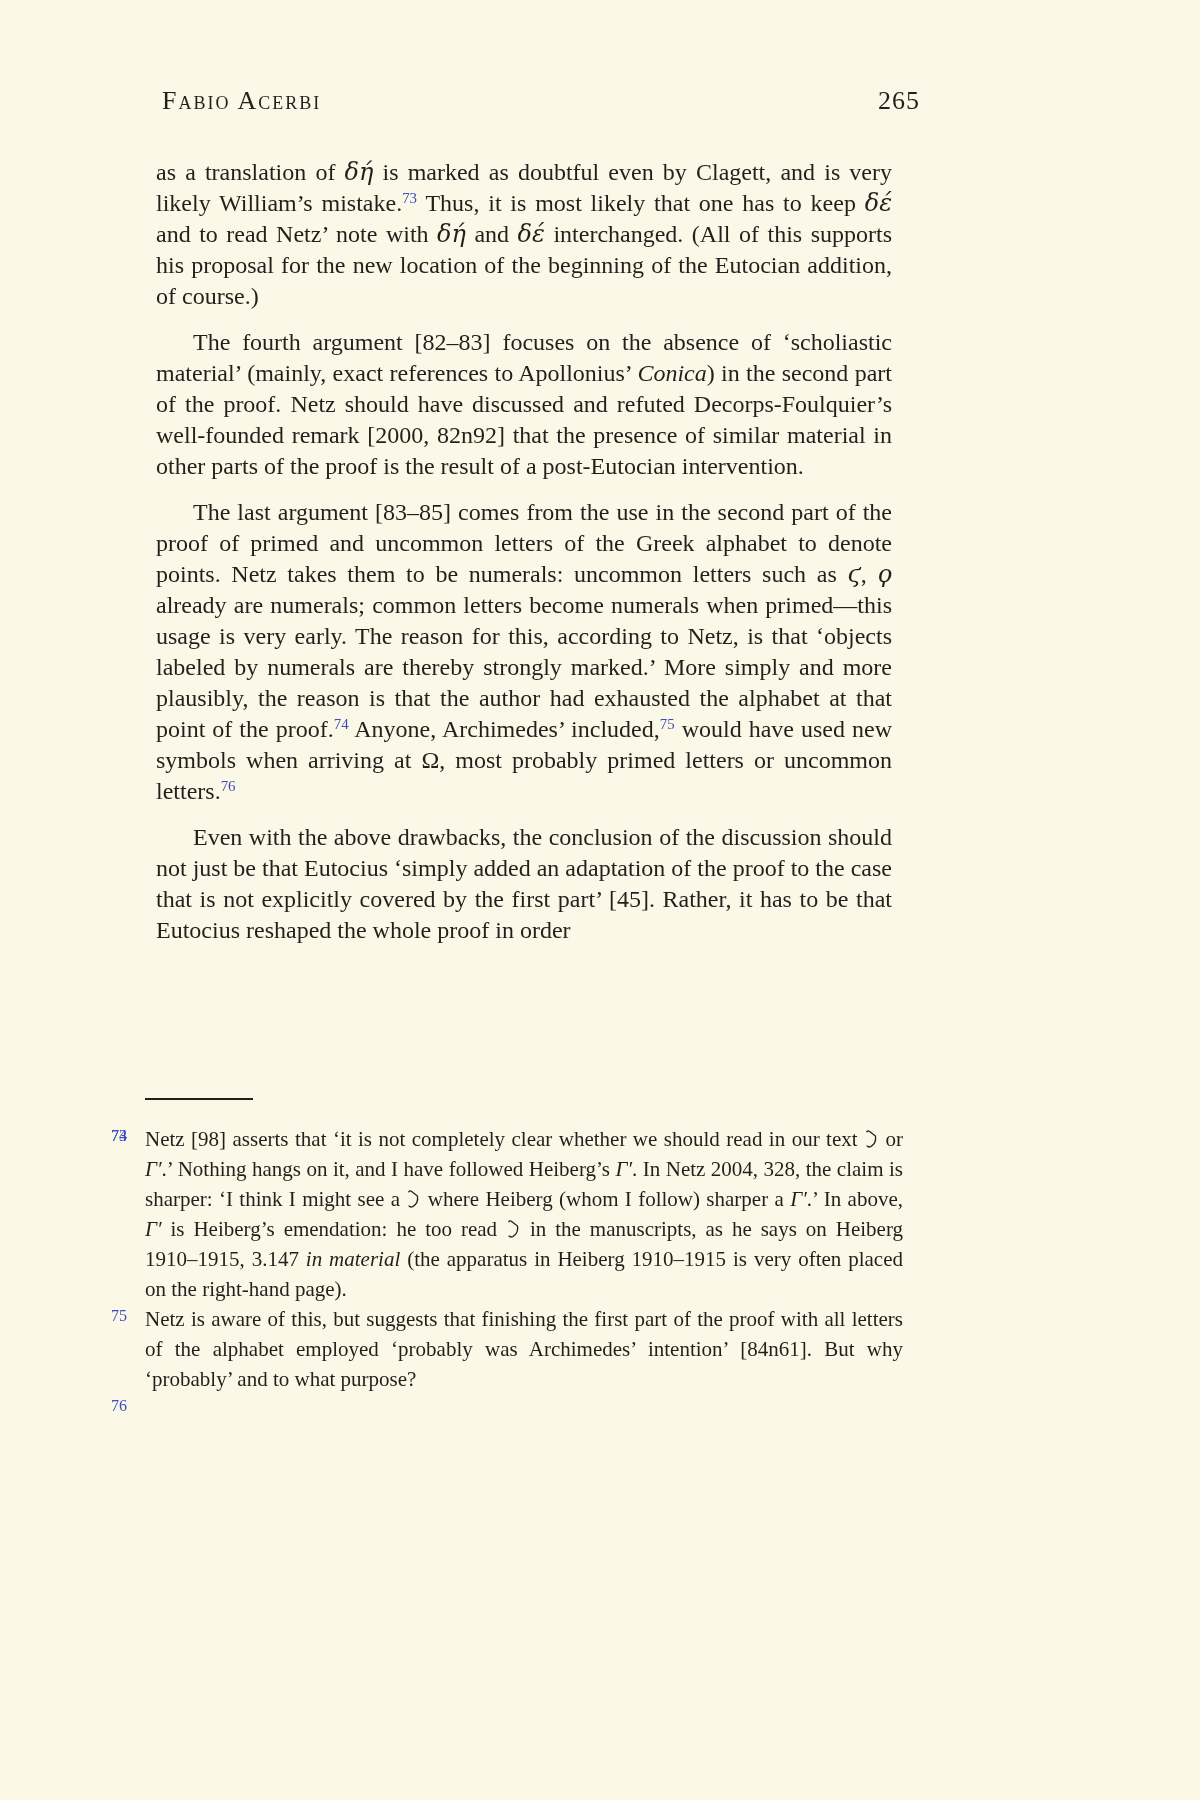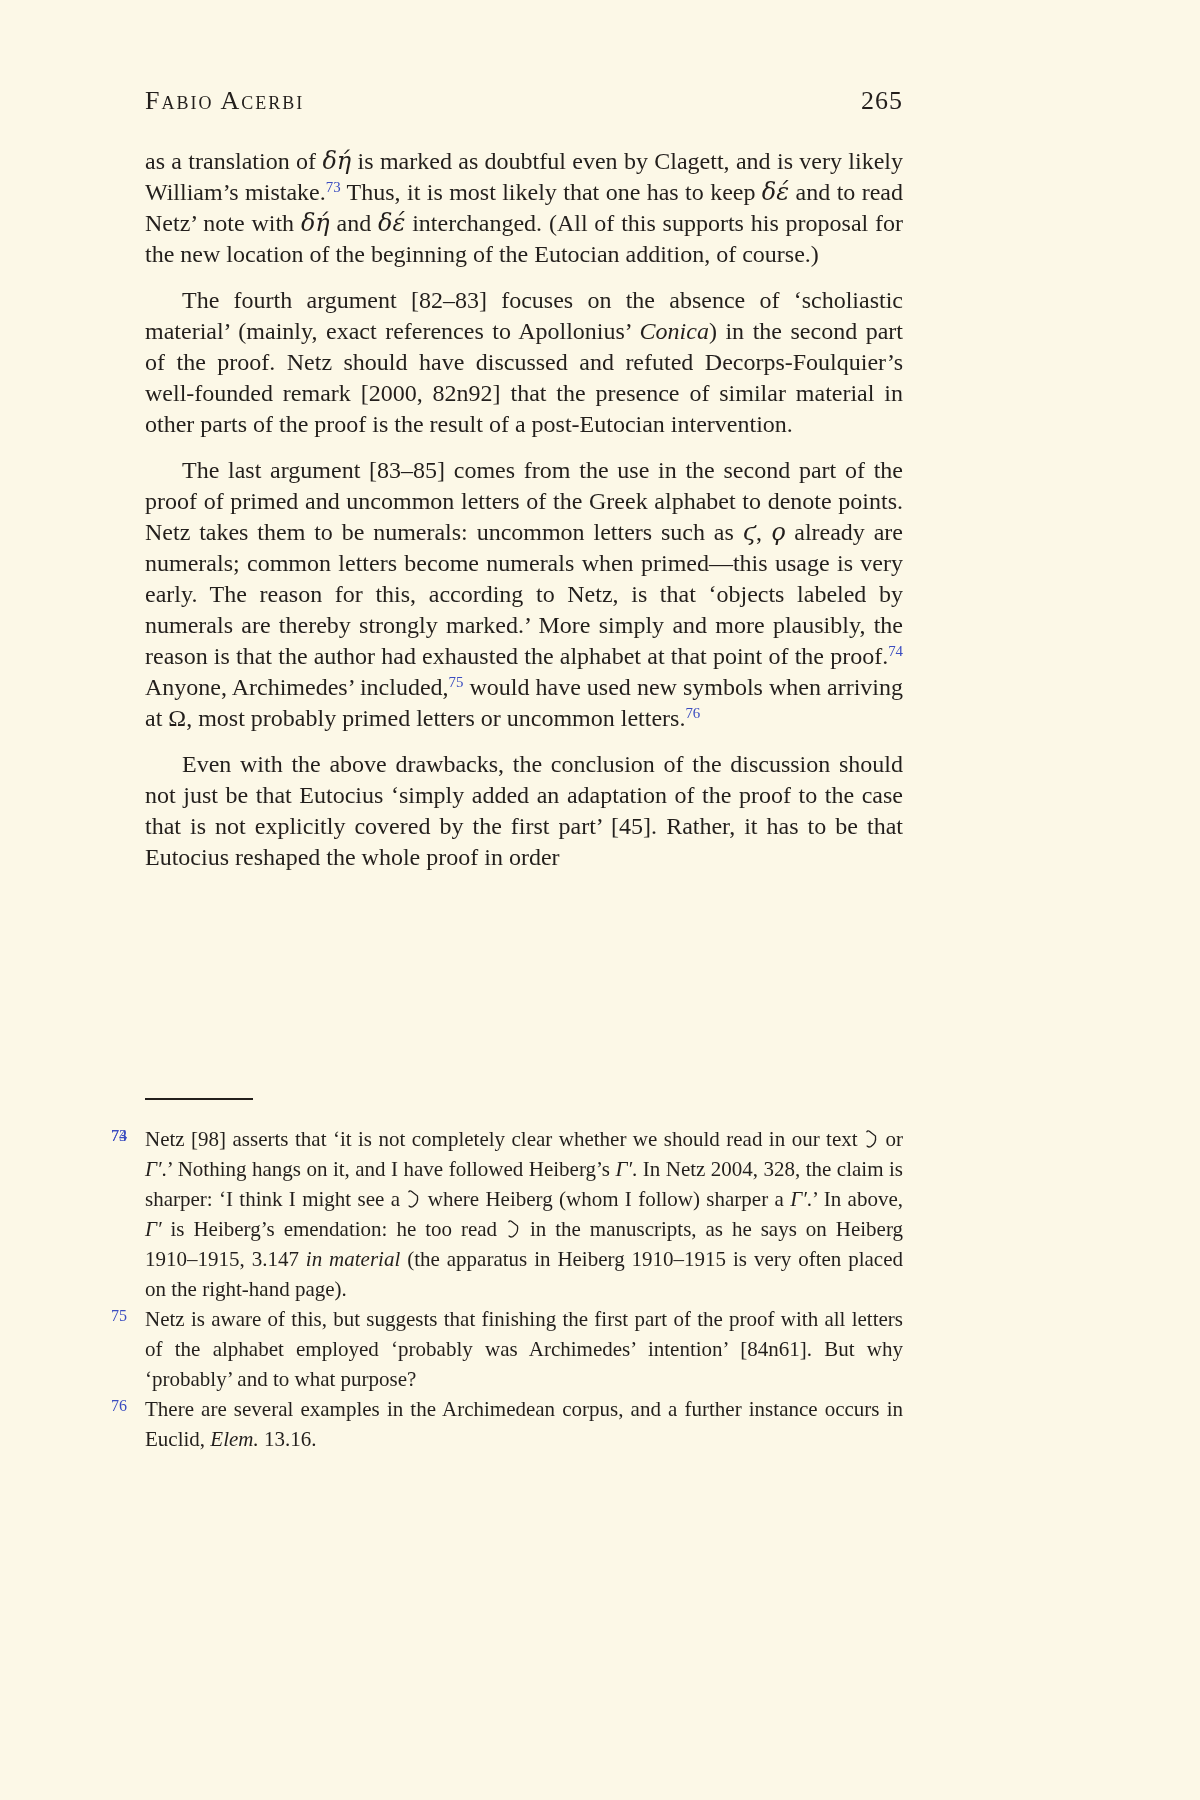--- a/index.html
+++ b/index.html
@@ -6,32 +6,32 @@
   body{
     width:1200px;height:1800px;
     background:#FCF8E7;
     font-family:"Liberation Serif", serif;
     color:#231F1C;
     position:relative;
     overflow:hidden;
   }
   .page{position:absolute;inset:0;}
   .pagehead{
-    position:absolute;left:145px;top:86px;width:758px;
+    position:absolute;left:162px;top:86px;width:758px;
     display:flex;justify-content:space-between;align-items:baseline;
     font-size:26px;
   }
   .author{font-variant:small-caps;letter-spacing:2px;}
   .pagenum{letter-spacing:1px;}
   .bodytext{
     position:absolute;left:145px;top:146px;width:758px;
     font-size:24px;line-height:31px;
     text-align:justify;
   }
-  .para{margin:0;}
+  .para{margin:11px;}
   .para + .para{margin-top:15px;}
   .para.indent{text-indent:37px;}
   .r-i{font-style:italic;}
   .r-g{font-style:italic;font-family:"DejaVu Serif", serif;}
   .r-sup{
     color:#3A4CC0;
     font-size:62%;
     vertical-align:0.55em;
     line-height:0;
     letter-spacing:0;
@@ -69,17 +69,17 @@
     <div class="footnotes">
         <div class="fn"><span class="fn-num">73</span></div>
         <div class="fn"><span class="fn-num">74</span><span><span>Netz [98] asserts that ‘it is not completely clear whether we should read in our text </span><span class="ms-glyph"><svg viewBox="0 0 18 30">
                 <path d="M2.5 5 Q4 2.8 6 4.4 L14.5 11 Q16 21 8 25.5 Q4.5 27 2.8 24.6" fill="none" stroke="currentColor" stroke-width="1.8" stroke-linecap="round"></path>
               </svg></span><span> or </span><span class="r-i">Γ′</span><span>.’ Nothing hangs on it, and I have followed Heiberg’s </span><span class="r-i">Γ′</span><span>. In Netz 2004, 328, the claim is sharper: ‘I think I might see a </span><span class="ms-glyph"><svg viewBox="0 0 18 30">
                 <path d="M2.5 5 Q4 2.8 6 4.4 L14.5 11 Q16 21 8 25.5 Q4.5 27 2.8 24.6" fill="none" stroke="currentColor" stroke-width="1.8" stroke-linecap="round"></path>
               </svg></span><span> where Heiberg (whom I follow) sharper a </span><span class="r-i">Γ′</span><span>.’ In above, </span><span class="r-i">Γ′</span><span> is Heiberg’s emendation: he too read </span><span class="ms-glyph"><svg viewBox="0 0 18 30">
                 <path d="M2.5 5 Q4 2.8 6 4.4 L14.5 11 Q16 21 8 25.5 Q4.5 27 2.8 24.6" fill="none" stroke="currentColor" stroke-width="1.8" stroke-linecap="round"></path>
               </svg></span><span> in the manuscripts, as he says on Heiberg 1910–1915, 3.147 </span><span class="r-i">in material</span><span> (the apparatus in Heiberg 1910–1915 is very often placed on the right-hand page).</span></span></div>
         <div class="fn"><span class="fn-num">75</span><span><span>Netz is aware of this, but suggests that finishing the first part of the proof with all letters of the alphabet employed ‘probably was Archimedes’ intention’ [84n61]. But why ‘probably’ and to what purpose?</span></span></div>
-        <div class="fn"><span class="fn-num">76</span><span><span>There are several examples in the Archimedean corpus, and a further instance occurs in Euclid, </span><span class="r-i">Elem.</span><span> 13.16.</span></span></div>
+        <div class="fn"><span class="fn-num">76</span></div>
       </div>
   </div>
 
 </div>
 
 </body></html>

